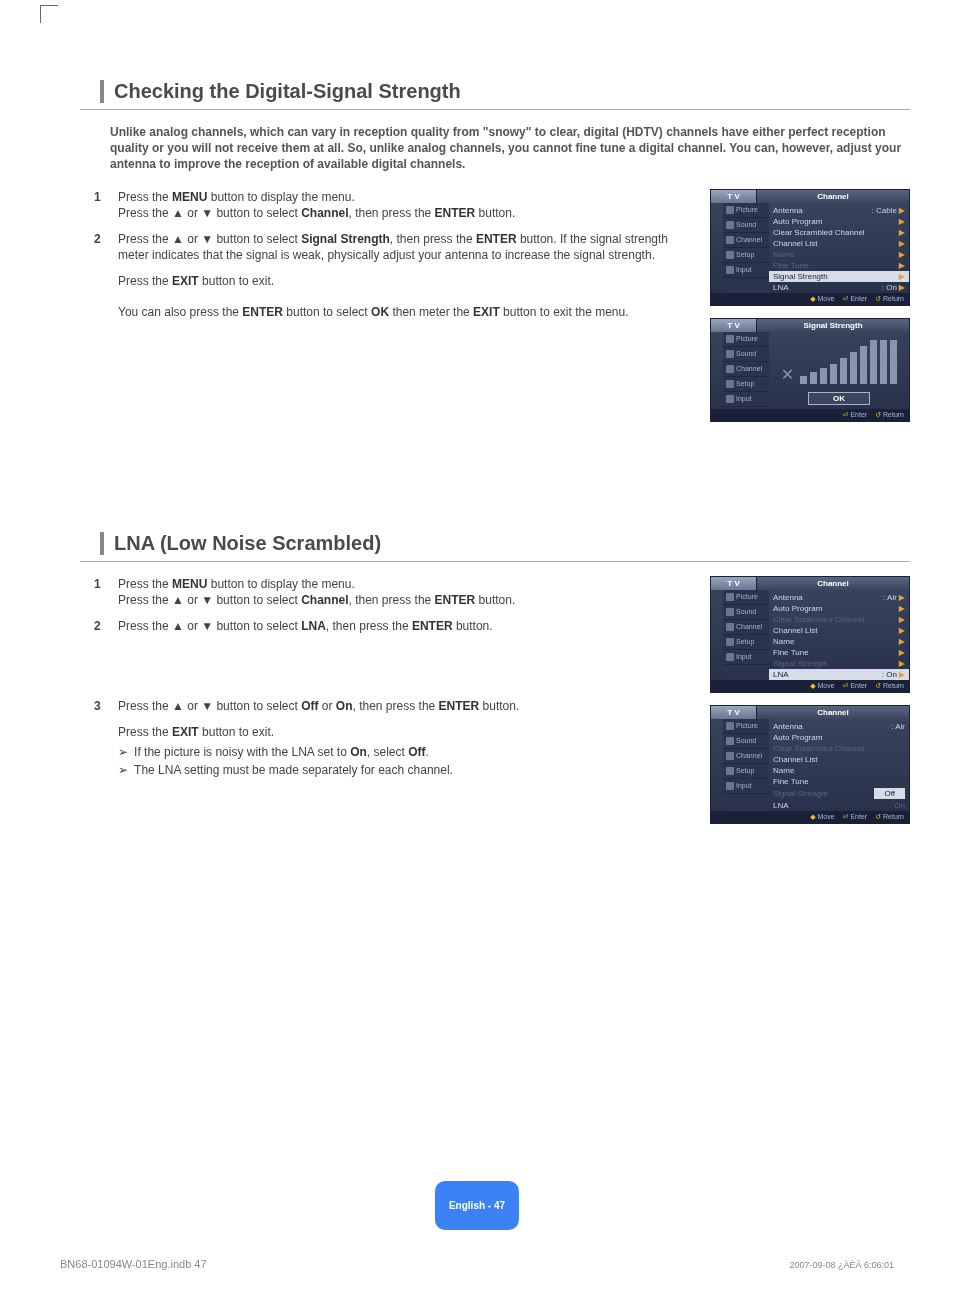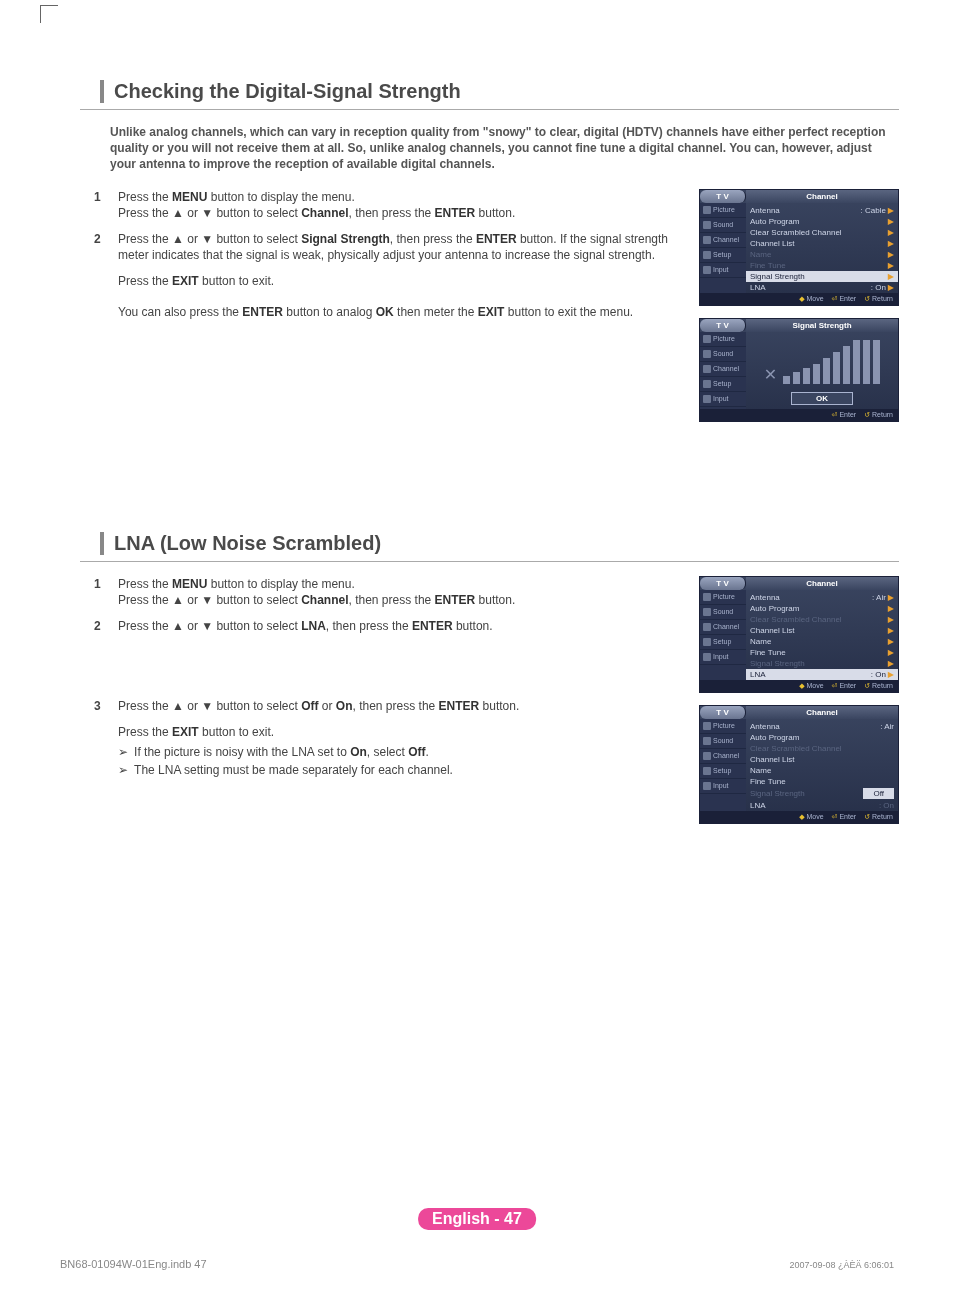--- a/index.html
+++ b/index.html
@@ -5,21 +5,21 @@
   * { box-sizing: border-box; margin: 0; padding: 0; }
   body {
     width: 954px;
     height: 1310px;
     background: #fff;
     font-family: Arial, Helvetica, sans-serif;
     color: #333;
     position: relative;
   }
   .page {
-    padding: 80px 55px 0 80px;
+    padding: 80px 44px 0 80px;
   }
   .section-title {
     font-size: 20px;
     font-weight: bold;
     color: #4a4a4a;
     border-left: 4px solid #888;
     padding-left: 10px;
     margin-bottom: 6px;
     margin-left: 20px;
   }
@@ -50,27 +50,26 @@
     border: 1px solid #1a2038;
     font-size: 8px;
     color: #cfd6e8;
   }
   .osd-head { display:flex; }
   .osd-tv {
     background: linear-gradient(#9aa5bf,#6a7590);
     color:#fff; font-weight:bold;
     width:46px; text-align:center; padding:2px 0;
     border-right:1px solid #1a2038;
-    border-radius:6px;
   }
   .osd-title {
     flex:1; background: linear-gradient(#5a6580,#3a4560);
     color:#fff; font-weight:bold; text-align:center; padding:2px 0;
   }
-  .osd-body { display:flex; }
+  .osd-body { display:flex;margin-left:12px; }
   .osd-side {
     width:46px; background:#2a3350;
     display:flex; flex-direction:column;
   }
   .osd-side-item {
     display:flex; align-items:center; gap:2px;
     padding:3px 3px; color:#a8b2cc; font-size:7px;
     border-bottom:1px solid #1f2842;
   }
   .osd-side-item .ic {
@@ -98,22 +97,22 @@
     background:#3a4560;
   }
   .sel-pill {
     background:#d8dce8; color:#1a2038;
     padding:0 10px; font-size:8px; line-height:11px;
   }
   .gap { height: 110px; }
   .page-badge {
     position:absolute; left:50%; transform:translateX(-50%);
     bottom:80px;
-    background:#ec4899; color:#fff; font-size:16px; font-weight:bold;
-    border-radius:10px; padding:2px 14px;
+    background:#3b82f6; color:#fff; font-size:10px; font-weight:bold;
+    border-radius:10px; padding:19px 14px;
   }
   .foot-left {
     position:absolute; bottom:40px; left:60px; font-size:11px; color:#888;
   }
   .foot-right {
     position:absolute; bottom:40px; right:60px; font-size:9px; color:#888;
   }
   .crop { position:absolute; top:5px; left:40px; width:18px; height:18px;
     border-left:1px solid #000; border-top:1px solid #000; opacity:.6;}
   b{font-weight:bold;color:#333;}
@@ -144,21 +143,21 @@
         <div class="step-num">2</div>
         <div class="step-body">
           <span>Press the ▲ or ▼ button to select </span><b>Signal Strength</b><span>, then press the </span><b>ENTER</b><span> button. If the signal strength meter indicates that the signal is weak, physically adjust your antenna to increase the signal strength.</span><br>
         </div>
       </div>
 
       <div class="note-line">
         <span>Press the </span><b>EXIT</b><span> button to exit.</span>
       </div>
       <div class="note-line" style="margin-top:14px;">
-        <span>You can also press the </span><b>ENTER</b><span> button to analog </span><b>OK</b><span> then meter the </span><b>EXIT</b><span> button to exit the menu.</span>
+        <span>You can also press the </span><b>ENTER</b><span> button to select </span><b>OK</b><span> then meter the </span><b>EXIT</b><span> button to exit the menu.</span>
       </div>
     </div>
 
     <div class="osd-stack">
 
       <div class="osd">
         <div class="osd-head">
           <div class="osd-tv">T V</div>
           <div class="osd-title">Channel</div>
         </div>

